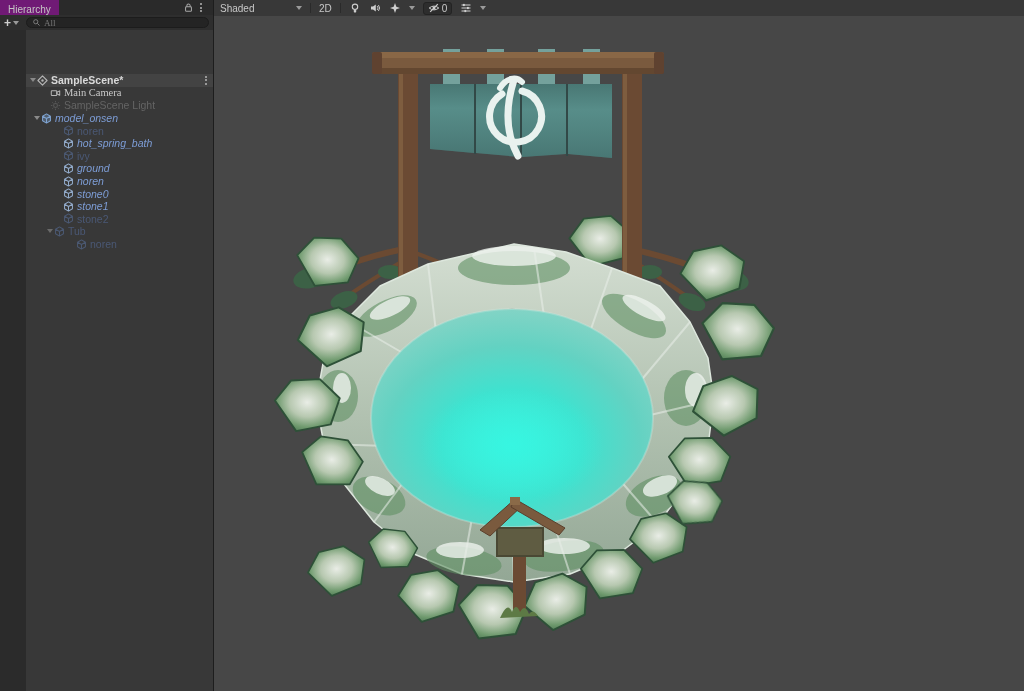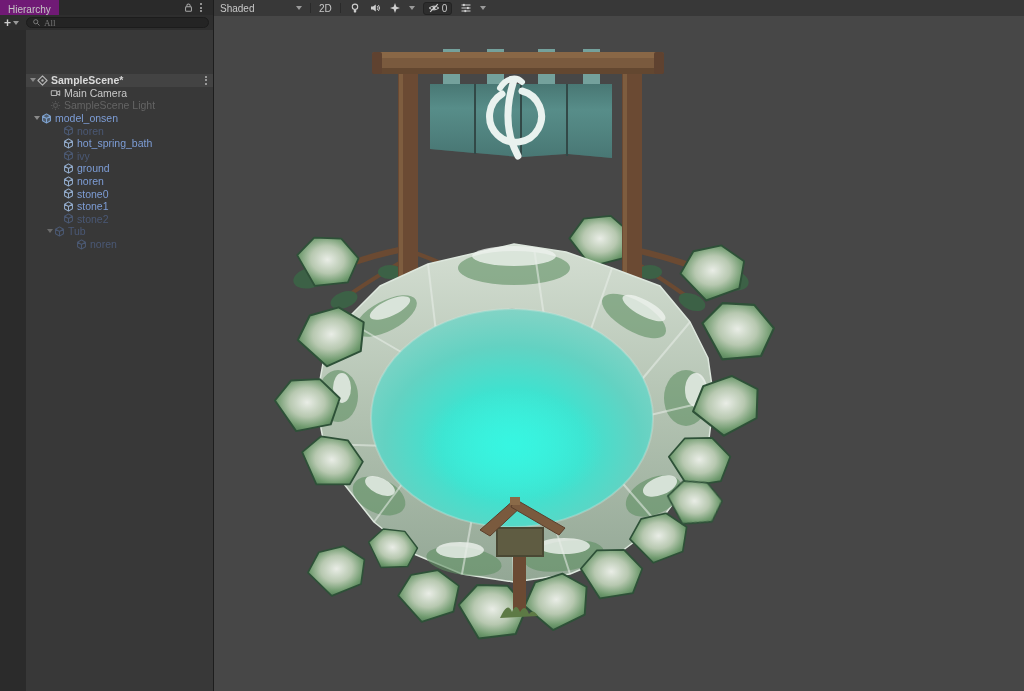--- a/index.html
+++ b/index.html
@@ -27,22 +27,22 @@
   .search input::placeholder { color:#7a7a7a; }
   .tree { flex:1; position:relative; background:#383838; }
   .gutter { position:absolute; left:0; top:0; bottom:0; width:26px; background:#2b2b2b; }
   .rows { position:absolute; left:26px; right:0; top:0;margin-top:44px; }
   .row { height:12.6px; display:flex; align-items:center; font-size:10.5px; white-space:nowrap; }
   .row.sel { background:#434343; }
   .row .pad0{ width:2px; } .row .pad1{ width:15px; } .row .pad2{ width:28px; } .row .pad3{ width:41px; }
   .arr { width:9px; display:flex; justify-content:center; }
   .arr .caret{ border-top-color:#8a8a8a; }
   .row .icn { width:11px; height:11px; margin-right:3px; flex:0 0 auto; }
-  .t-normal{ color:#c9c9c9; } .t-dim{ color:#646464; }
-  .t-prefab{ color:#7d9dd6; } .t-prefabdim{ color:#4a5875; }
+  .t-normal{ color:#c9c9c9;font-family:Liberation Serif, serif; } .t-dim{ color:#646464; }
+  .t-prefab{ color:#7d9dd6;font-style:italic; } .t-prefabdim{ color:#4a5875; }
   .b { font-weight:bold; color:#d9d9d9; }
   .ic-n{ color:#b5b5b5; } .ic-d{ color:#585858; }
   .ic-p{ color:#93accc; } .ic-pd{ color:#4b5973; } .ic-m{ color:#7fa4d2; }
   .kebab { display:flex; flex-direction:column; gap:1.5px; margin-left:auto; margin-right:6px; }
   .kebab i { width:2px; height:2px; border-radius:50%; background:#b5b5b5; }
 
   
   .scenewrap { flex:1; display:flex; flex-direction:column; }
   .scenetabs { height:15px; background:#2a2a2a; display:flex; font-size:10px; color:#bdbdbd; flex:0 0 auto; }
   .scene-toolbar { height:16px; background:#383838; display:flex; align-items:center; gap:8px;

